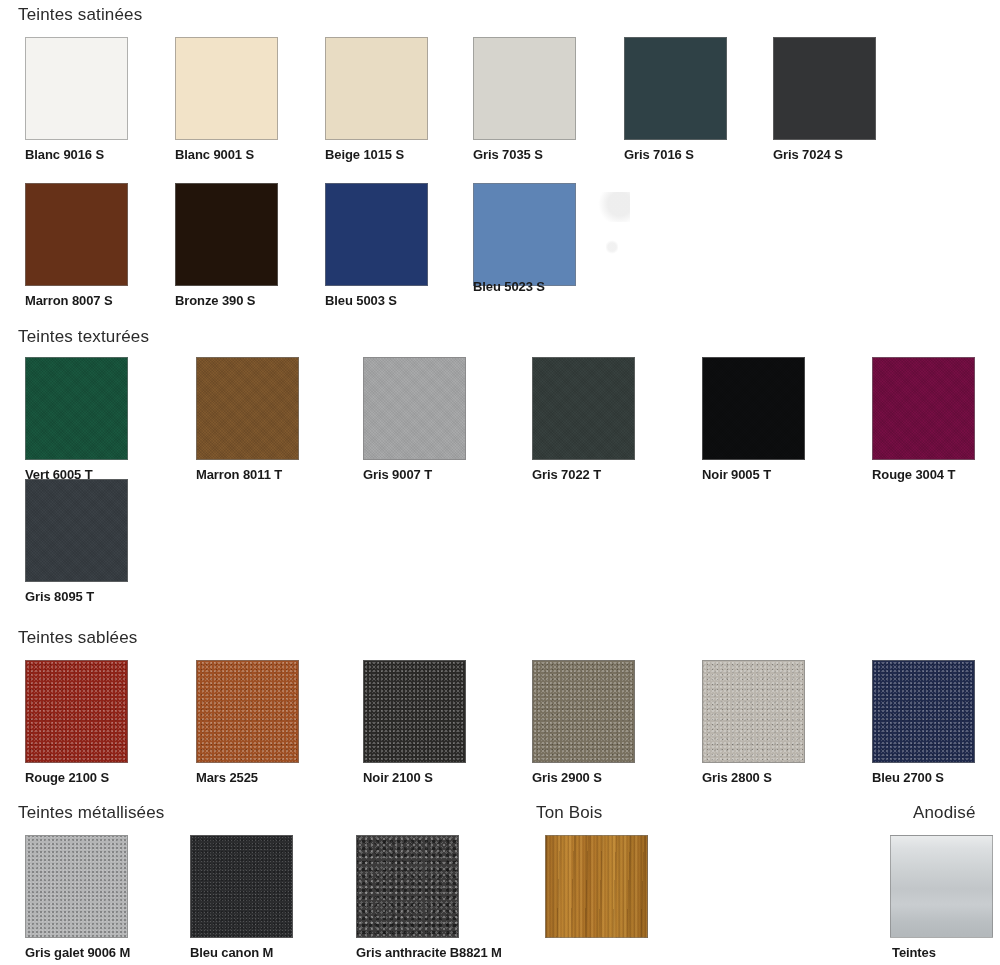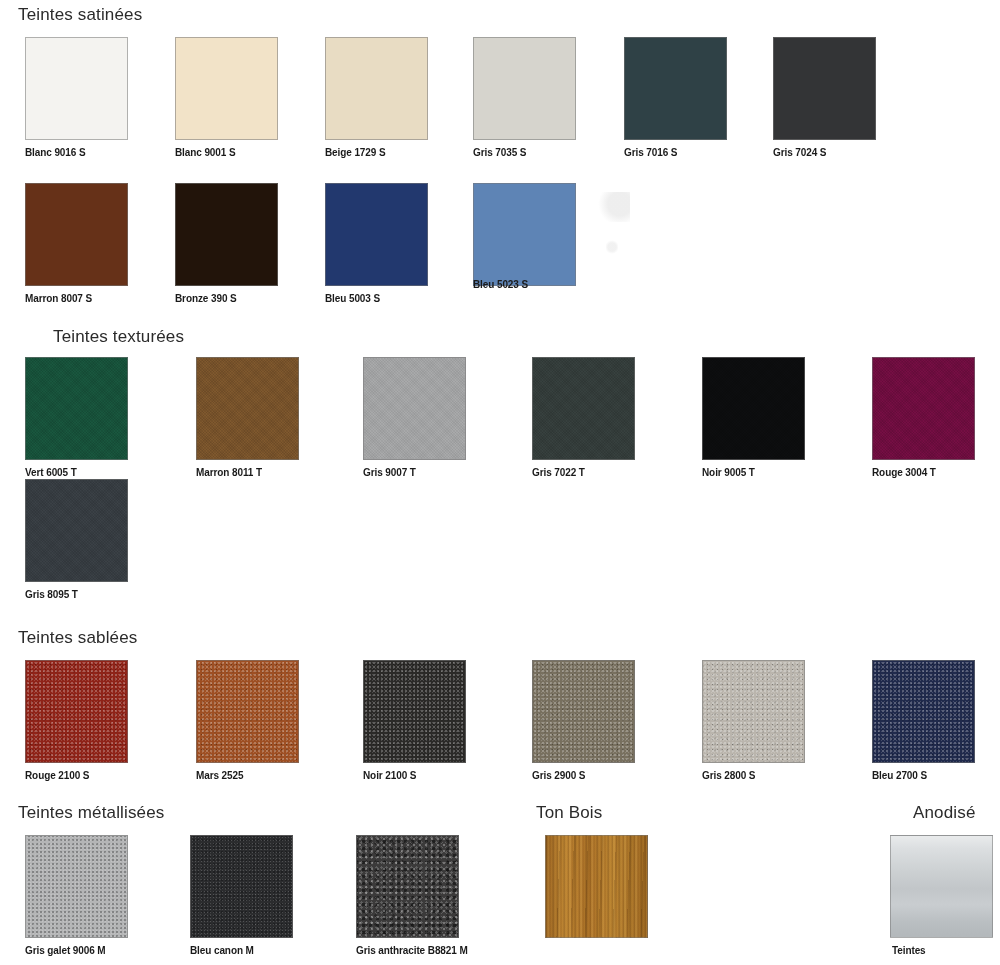--- a/index.html
+++ b/index.html
@@ -41,21 +41,21 @@
     height: 103px;
     box-sizing: border-box;
   }
   .swatch.bordered {
     border: 1px solid rgba(120,120,120,0.55);
   }
   .swatch-label {
     position: absolute;
     left: 0;
     top: 110px;
-    font-size: 10px;
+    font-size: 13px;
     font-weight: bold;
     color: #1a1a1a;
     white-space: nowrap;
     letter-spacing: -0.1px;
   }
   
   .tex-fine::after,
   .tex-sand::after,
   .tex-metal::after,
   .tex-coarse::after {
@@ -131,21 +131,21 @@
   <div class="swatch-cell" style="left:25px; top:37px;">
     <div class="swatch bordered" style="background:#f4f3f0;"></div>
     <div class="swatch-label">Blanc 9016 S</div>
   </div>
   <div class="swatch-cell" style="left:175px; top:37px;">
     <div class="swatch bordered" style="background:#f2e3c8;"></div>
     <div class="swatch-label">Blanc 9001 S</div>
   </div>
   <div class="swatch-cell" style="left:325px; top:37px;">
     <div class="swatch bordered" style="background:#e8dcc3;"></div>
-    <div class="swatch-label">Beige 1729 S</div>
+    <div class="swatch-label">Beige 1015 S</div>
   </div>
   <div class="swatch-cell" style="left:473px; top:37px;">
     <div class="swatch bordered" style="background:#d6d4cd;"></div>
     <div class="swatch-label">Gris 7035 S</div>
   </div>
   <div class="swatch-cell" style="left:624px; top:37px;">
     <div class="swatch bordered" style="background:#2f4146;"></div>
     <div class="swatch-label">Gris 7016 S</div>
   </div>
   <div class="swatch-cell" style="left:773px; top:37px;">
@@ -168,21 +168,21 @@
   <div class="swatch-cell" style="left:473px; top:183px;">
     <div class="swatch bordered" style="background:#5e84b5;"></div>
     <div class="swatch-label" style="top:96px;">Bleu 5023 S</div>
   </div>
 
   <div class="artifact" style="left:596px; top:192px; width:34px; height:30px;
        background:radial-gradient(circle at 70% 40%, rgba(150,150,150,0.16) 0 40%, rgba(255,255,255,0) 72%);"></div>
   <div class="artifact" style="left:606px; top:240px; width:12px; height:14px;
        background:radial-gradient(circle, rgba(150,150,150,0.13) 0 45%, rgba(255,255,255,0) 75%);"></div>
 
-  <div class="section-heading" style="left:18px; top:327px;margin-left:35px;">Teintes texturées</div>
+  <div class="section-heading" style="left:18px; top:327px;">Teintes texturées</div>
 
   <div class="swatch-cell" style="left:25px; top:357px;">
     <div class="swatch bordered tex-fine" style="background:#17513a;"></div>
     <div class="swatch-label">Vert 6005 T</div>
   </div>
   <div class="swatch-cell" style="left:196px; top:357px;">
     <div class="swatch bordered tex-fine" style="background:#77522a;"></div>
     <div class="swatch-label">Marron 8011 T</div>
   </div>
   <div class="swatch-cell" style="left:363px; top:357px;">

